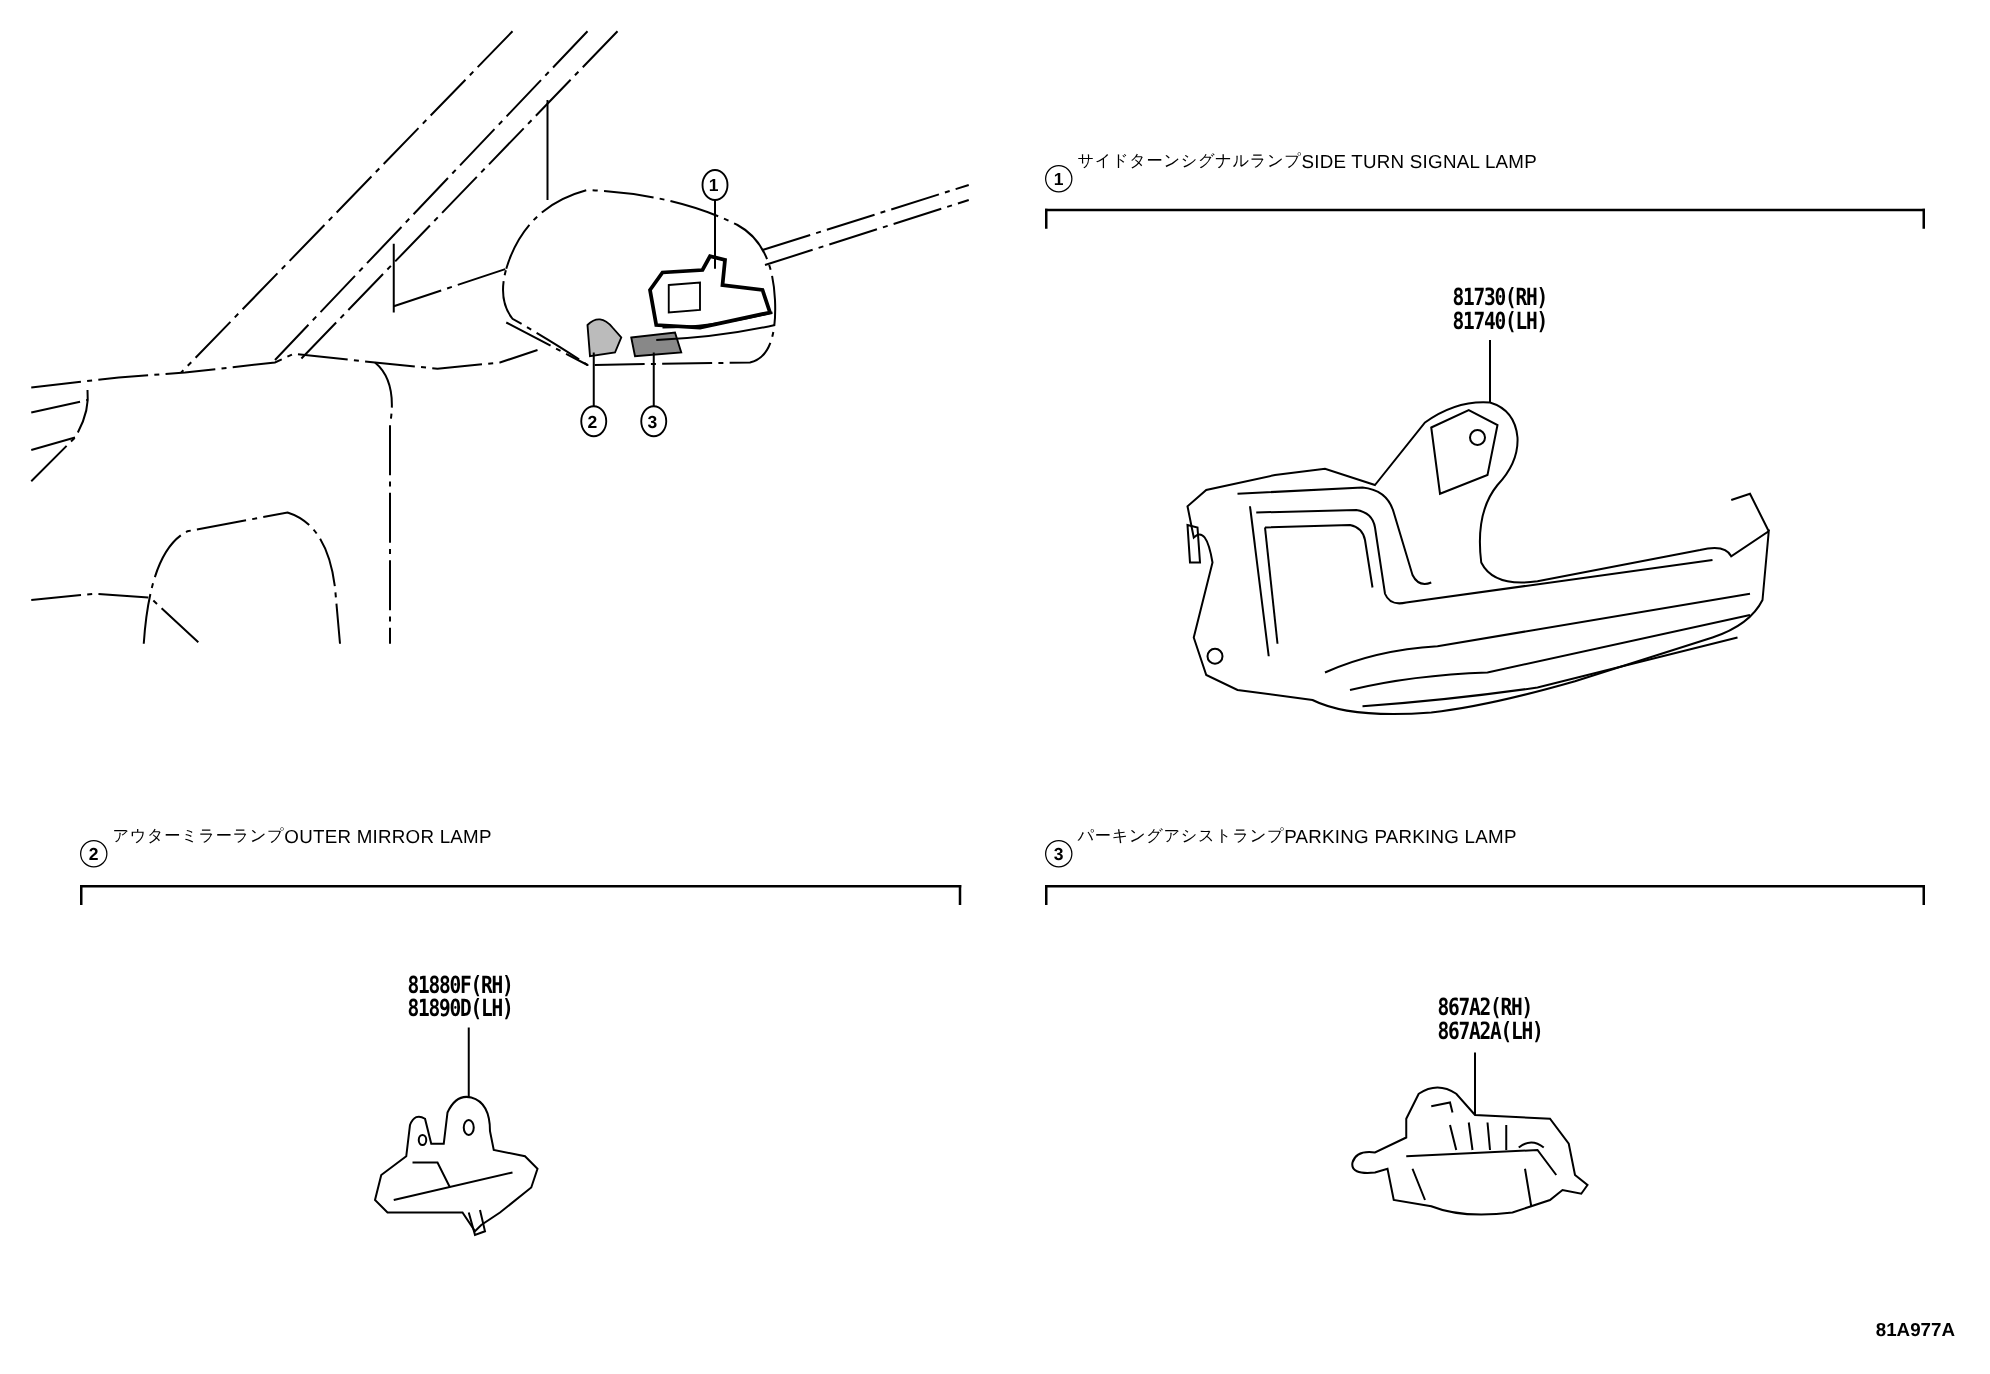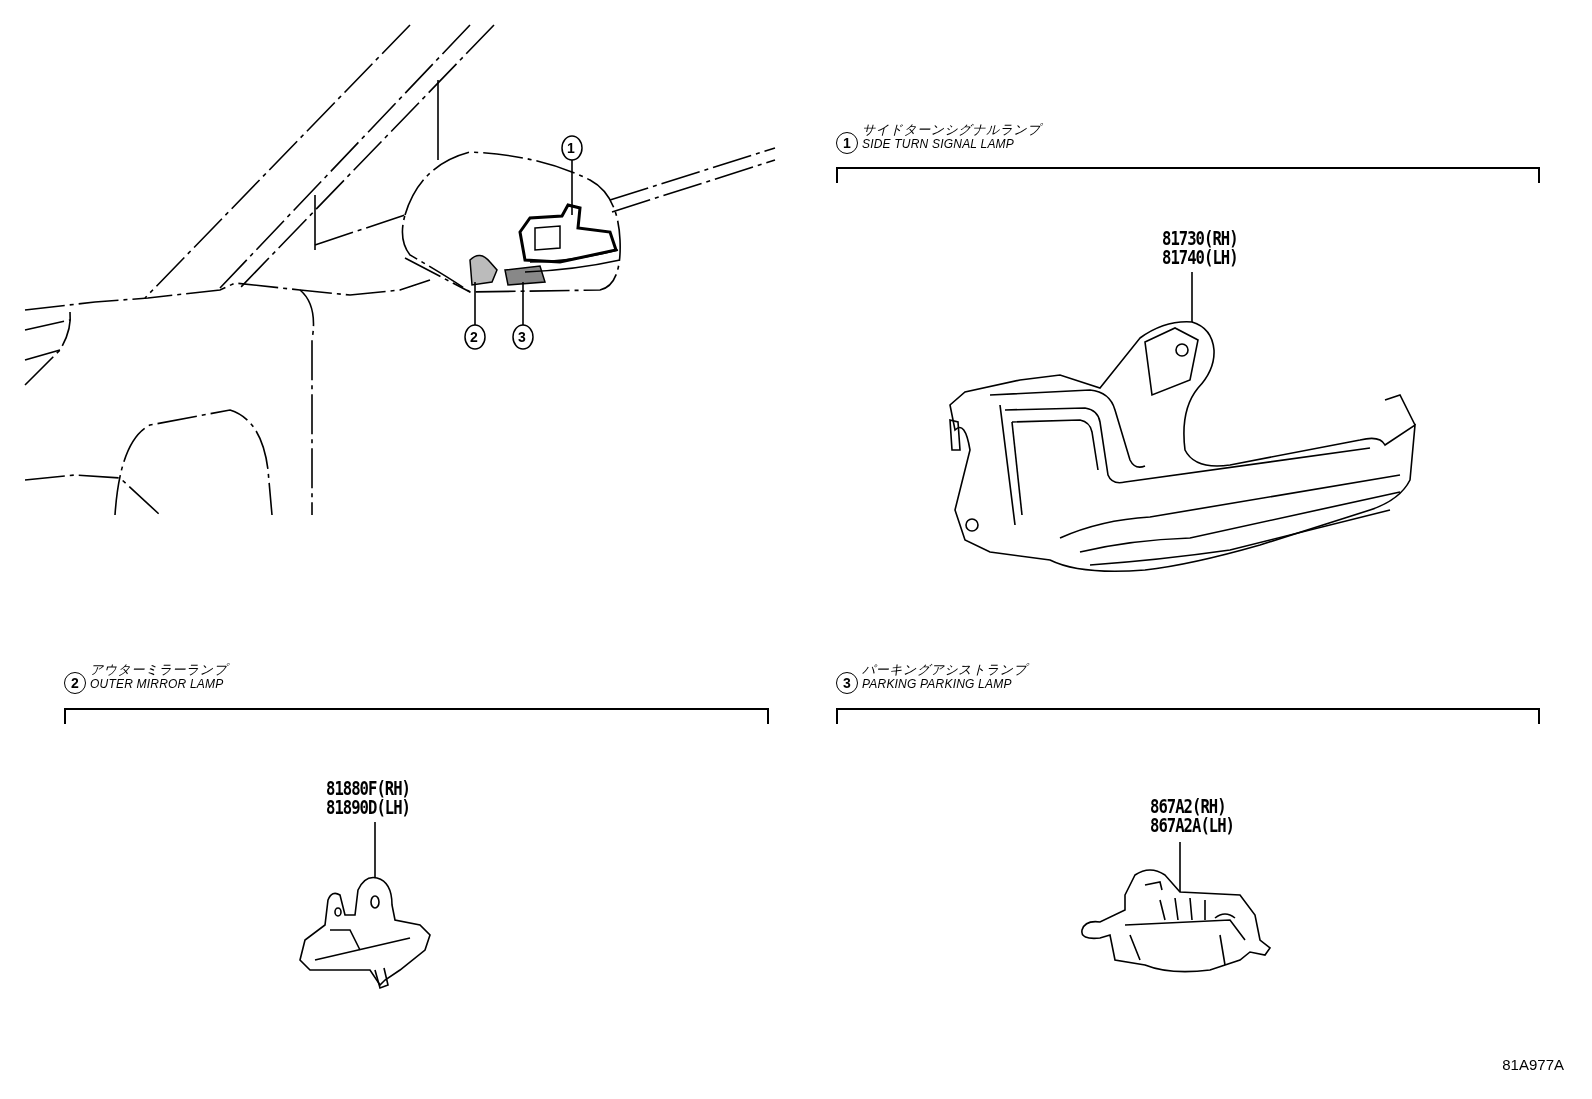--- a/index.html
+++ b/index.html
@@ -2,32 +2,32 @@
 <html><head>
 <meta charset="utf-8">
 <style>
   html, body { margin: 0; padding: 0; background: #ffffff; }
   body { width: 1592px; height: 1099px; position: relative; overflow: hidden;
          font-family: "Liberation Sans", "DejaVu Sans", sans-serif; color: #000; }
   .section-head { position: absolute; display: flex; align-items: flex-start; }
   .circ-num { width: 20px; height: 20px; border: 1.6px solid #000; border-radius: 50%;
               font-size: 14px; font-weight: bold; line-height: 20px; text-align: center;
               margin-top: 10px; margin-right: 4px; box-sizing: content-box; }
-  .head-text { display: flex; flex-direction: column; line-height: 15px; font-style: italic; }
+  .head-text { display: flex; flex-direction: row; line-height: 15px; }
   .jp { font-family: "DejaVu Sans", sans-serif; font-size: 13px; letter-spacing: 0.5px; }
-  .en { font-size: 12px; letter-spacing: 0.2px; }
+  .en { font-size: 15px; letter-spacing: 0.2px; }
   .bracket { position: absolute; border-top: 2px solid #000; height: 14px; }
   .bracket::before, .bracket::after { content: ""; position: absolute; top: -2px; width: 2px; height: 16px; background: #000; }
   .bracket::before { left: 0; }
   .bracket::after { right: 0; }
   .partno { position: absolute; font-family: "DejaVu Sans Mono", "Liberation Mono", monospace;
             font-weight: bold; font-size: 19px; line-height: 19px; letter-spacing: -1.2px;
             transform: scaleX(0.82); transform-origin: left top; }
   .partno div { white-space: nowrap; }
-  .diagram-id { position: absolute; right: 28px; bottom: 26px; font-size: 15px; font-weight: normal; margin-left: 36px; }
+  .diagram-id { position: absolute; right: 28px; bottom: 26px; font-size: 15px; font-weight: bold; margin-left: 36px; }
   svg { position: absolute; overflow: visible; }
   .line { fill: none; stroke: #000; stroke-width: 1.6; }
   .dash { fill: none; stroke: #000; stroke-width: 1.6; stroke-dasharray: 40 5 4 5; }
   .callout { fill: #fff; stroke: #000; stroke-width: 1.5; }
   .callout-text { font-family: "Liberation Sans", sans-serif; font-size: 14px; font-weight: bold; }
 </style>
 </head>
 <body>
 
 <svg width="800" height="520" style="left:0;top:0;">

